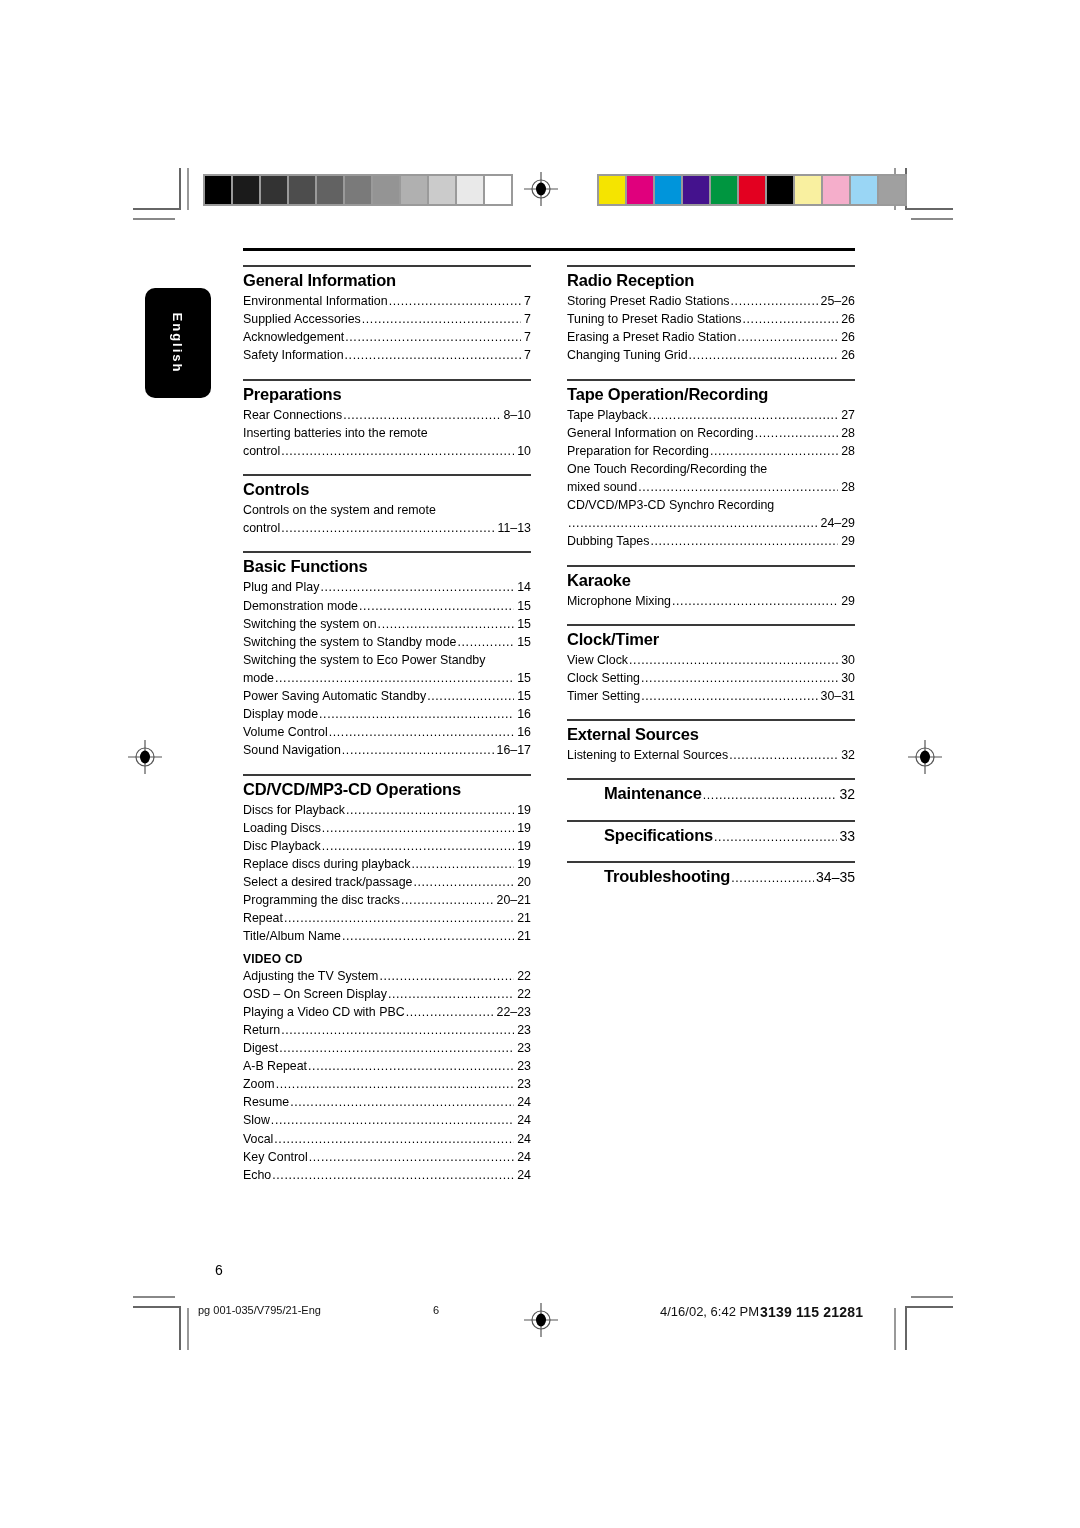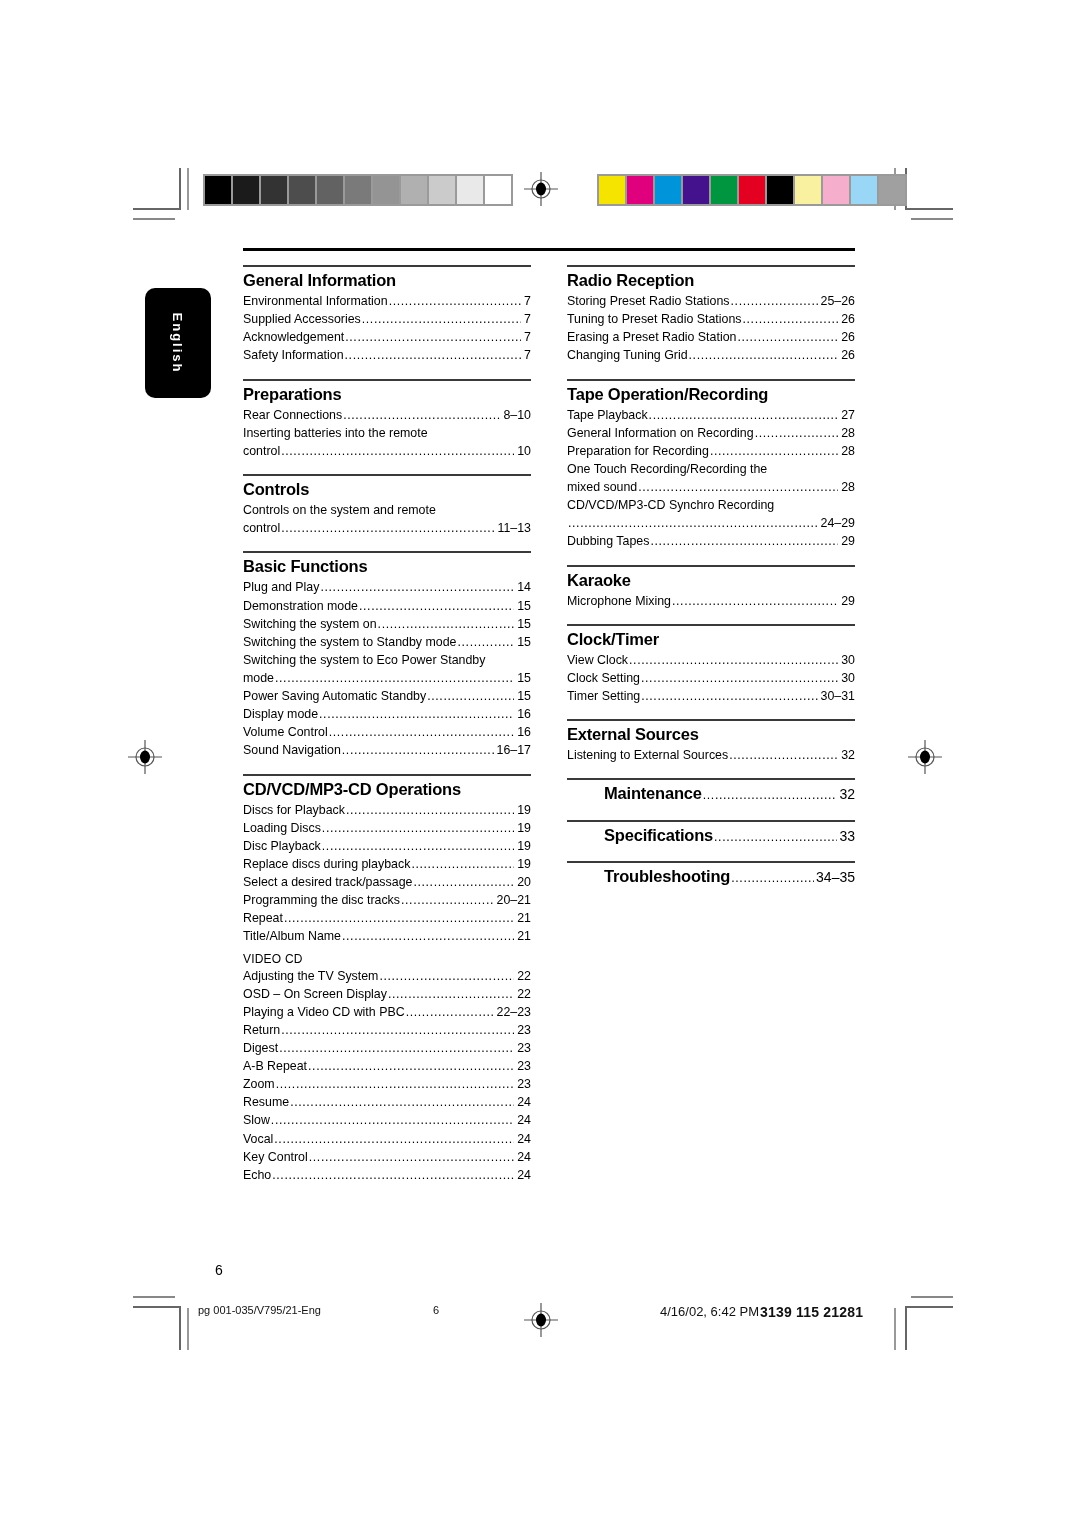--- a/index.html
+++ b/index.html
@@ -104,21 +104,21 @@
   }
   .section-title {
     font-size: 16.5px;
     font-weight: bold;
     letter-spacing: -0.2px;
     margin: 0 0 2px 0;
     line-height: 1.22;
   }
   .sub-title {
     font-size: 12px;
-    font-weight: normal;
+    font-weight: bold;
     letter-spacing: 0.2px;
     margin: 6px 0 1px 0;
   }
 
   .toc-row {
     display: flex;
     align-items: baseline;
     font-size: 12.4px;
     line-height: 1.46;
     white-space: nowrap;

